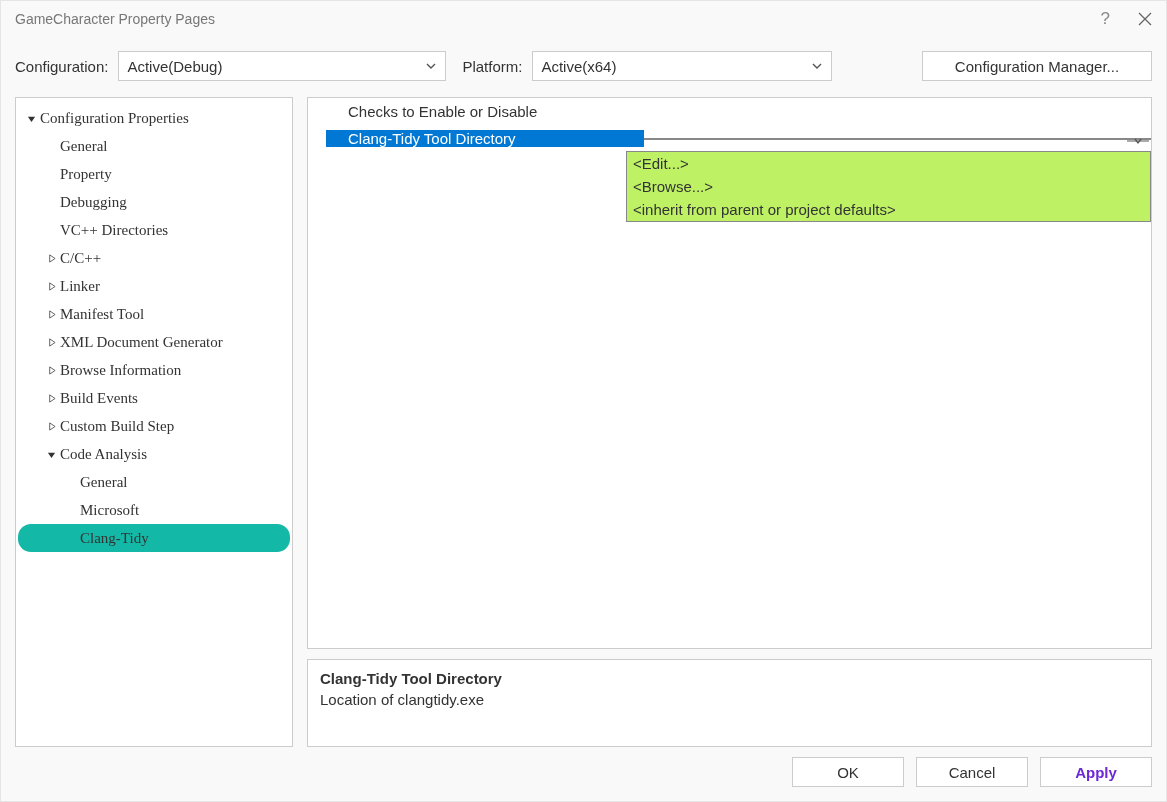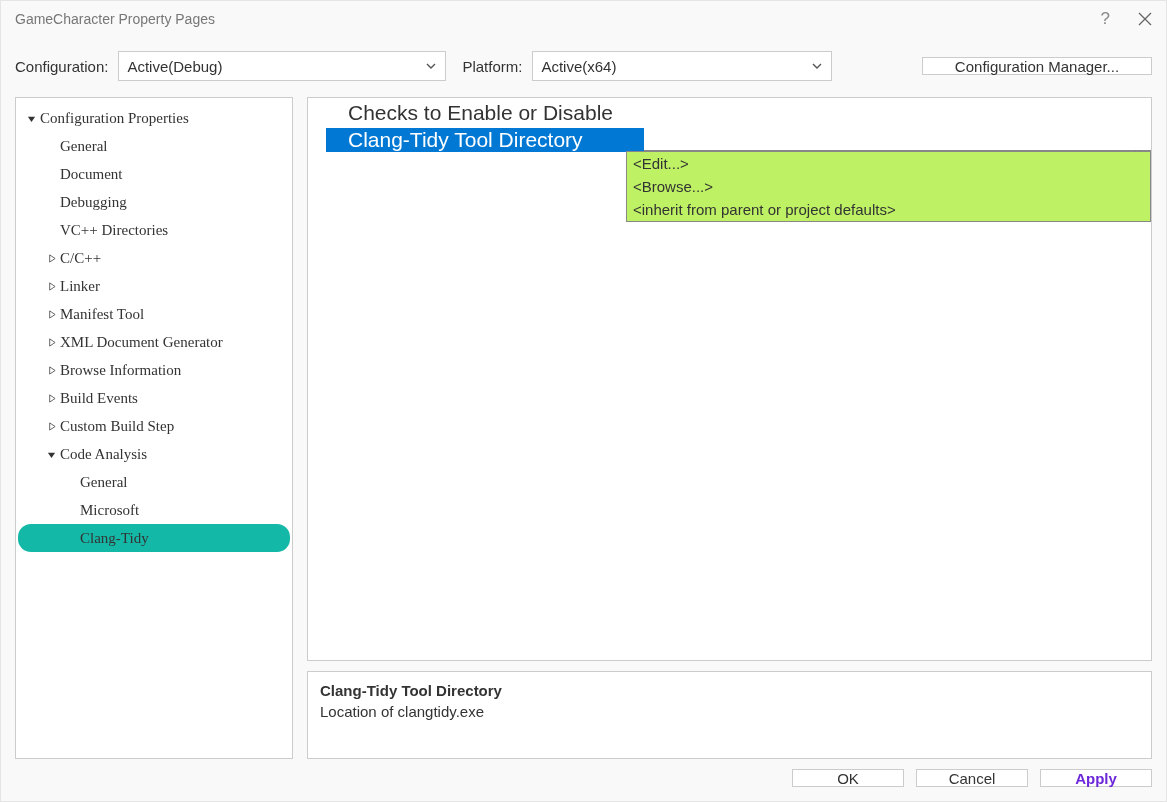--- a/index.html
+++ b/index.html
@@ -74,21 +74,21 @@
     right: 8px;
     top: 50%;
     transform: translateY(-50%);
   }
   .combo .chev svg { width: 12px; height: 12px; display:block; }
   .combo.config { width: 328px; }
   .combo.platform { width: 300px; }
   .btn {
     border: 1px solid #ccc;
     background: #fff;
-    height: 18px;
+    height: 30px;
     padding: 0 14px;
     display: inline-flex;
     align-items: center;
     justify-content: center;
     font-size: 15px;
     cursor: pointer;
   }
   .btn.cfgmgr { width: 230px; margin-left: auto; }
 
   .content {
@@ -144,22 +144,22 @@
   .grid {
     border: 1px solid #ccc;
     background: #fff;
     flex: 1;
     position: relative;
     overflow: visible;
   }
   .grid-row {
     display: flex;
     height: 27px;
-    align-items: flex-end;
-    font-size: 21px;
+    align-items: center;
+    font-size: 15px;
   }
   .grid-cell-left {
     width: 318px;
     padding-left: 22px;
     display: flex;
     align-items: center;
     border-right: 1px solid transparent;
   }
   .grid-cell-right {
     flex: 1;
@@ -277,21 +277,21 @@
             </svg>
         </span>
         <span>Configuration Properties</span>
       </div>
       <div class="tree-item ind1">
         <span class="tree-arrow none"></span>
         <span>General</span>
       </div>
       <div class="tree-item ind1">
         <span class="tree-arrow none"></span>
-        <span>Document</span>
+        <span>Property</span>
       </div>
       <div class="tree-item ind1">
         <span class="tree-arrow none"></span>
         <span>Debugging</span>
       </div>
       <div class="tree-item ind1">
         <span class="tree-arrow none"></span>
         <span>VC++ Directories</span>
       </div>
       <div class="tree-item ind1">

